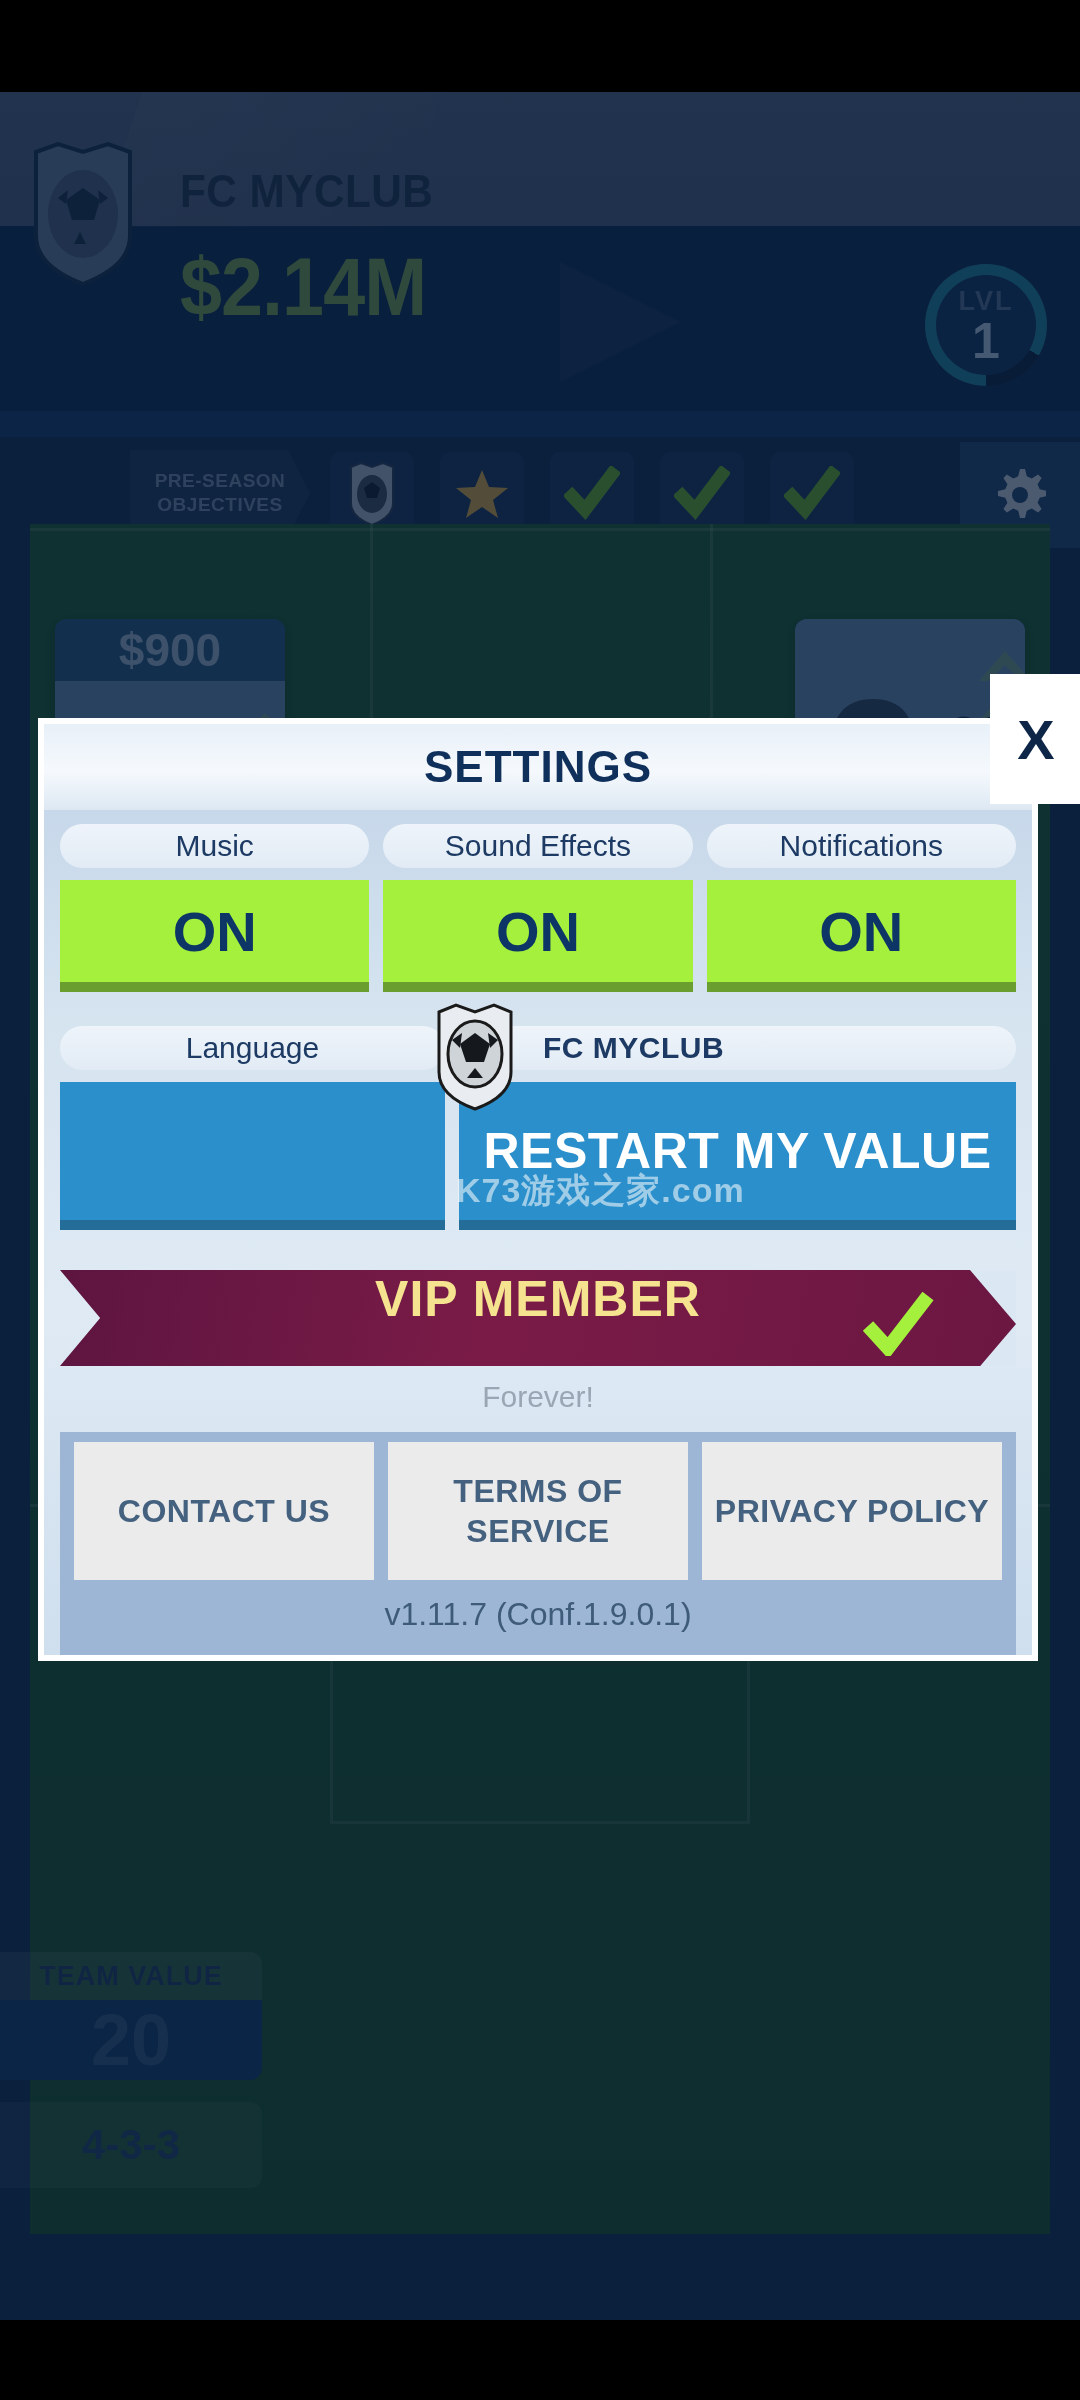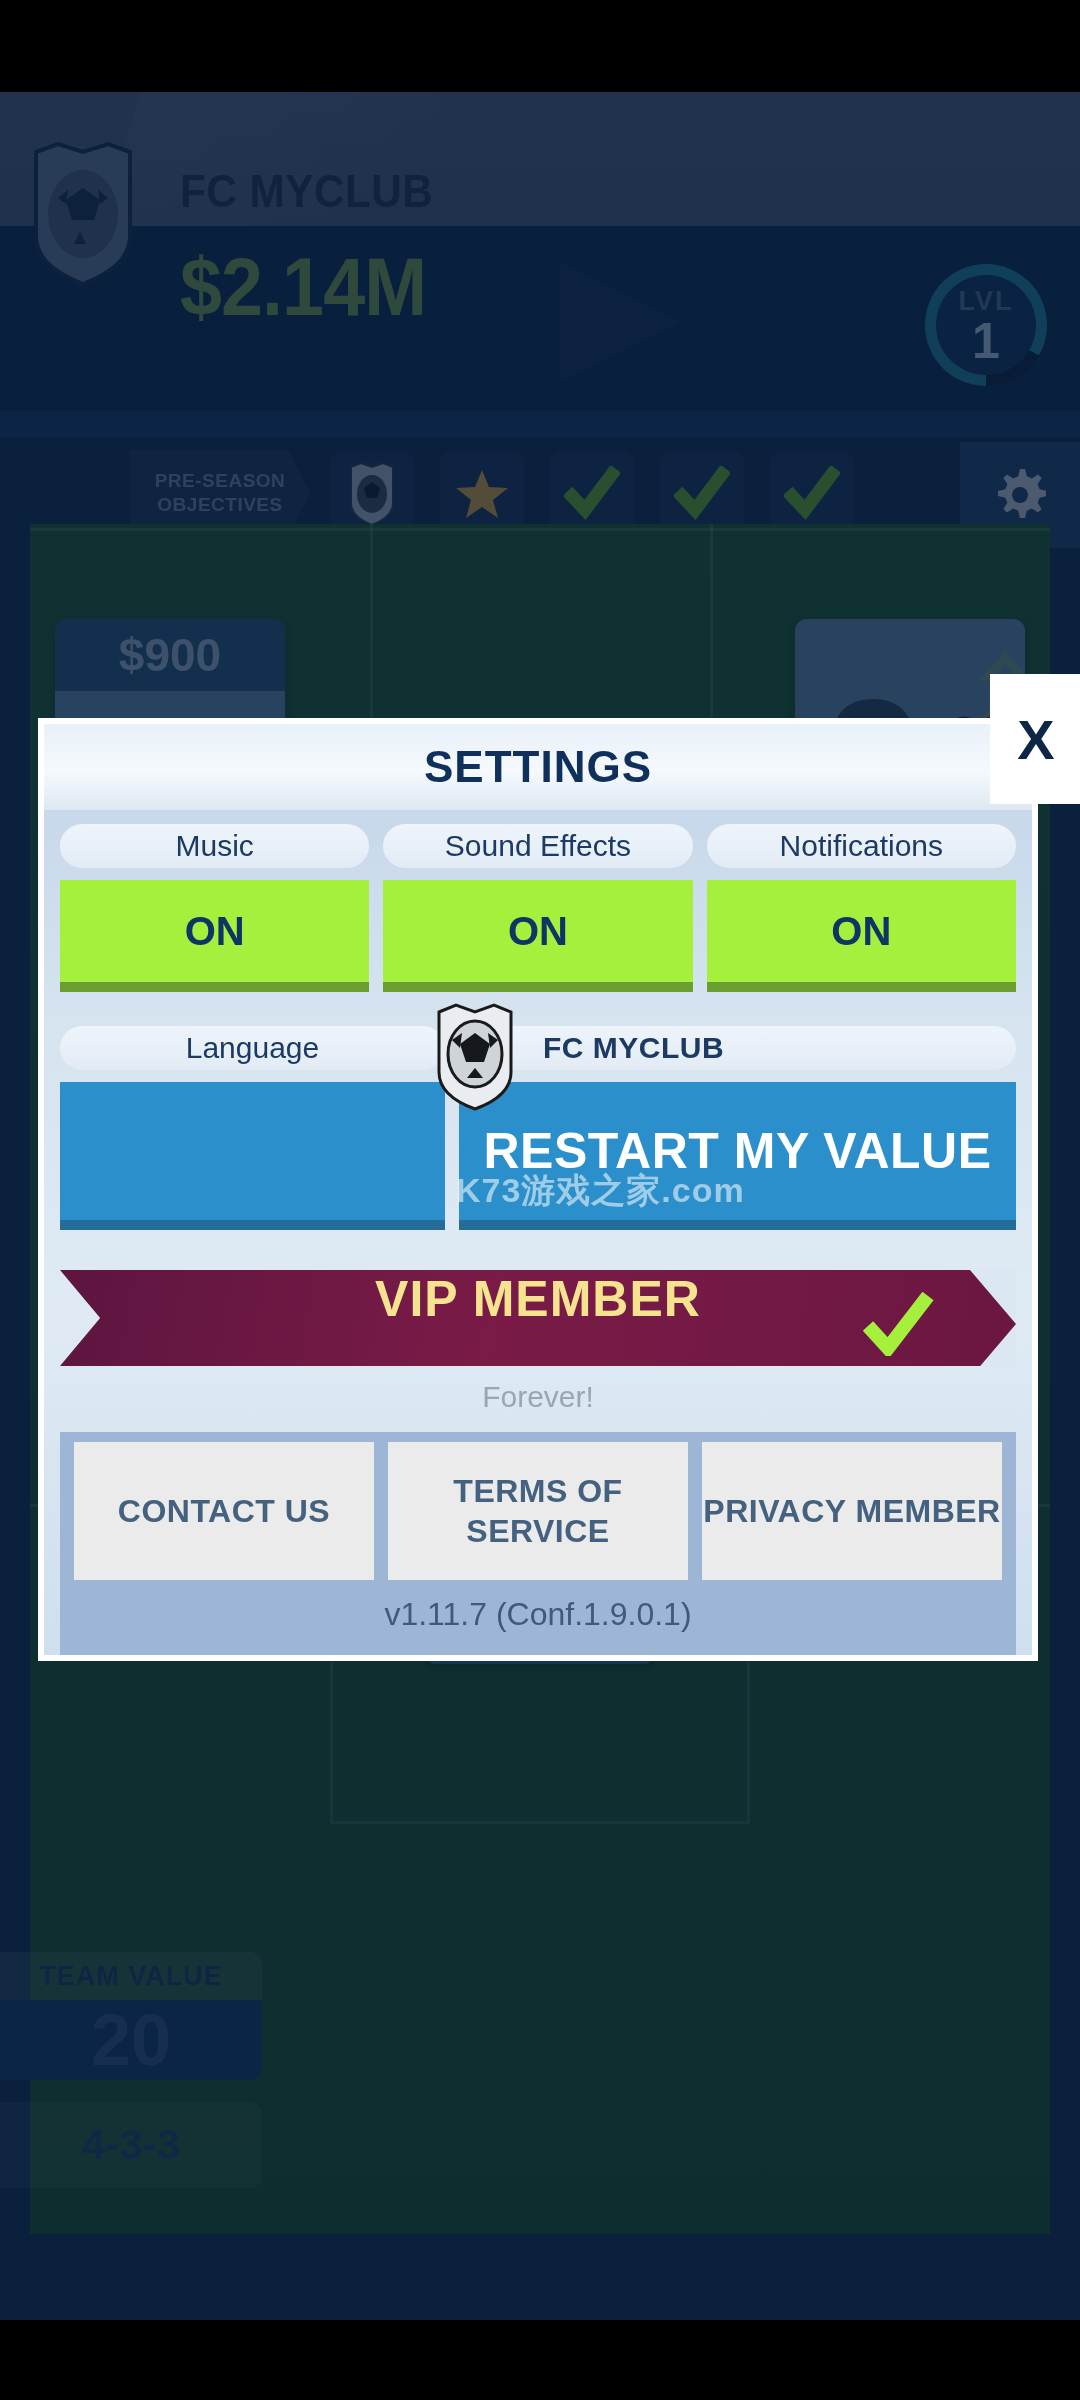--- a/index.html
+++ b/index.html
@@ -59,21 +59,21 @@
   .tick { width:56px; height:56px; }
   .gear-ic { width:52px; height:52px; }
 
   
   .pitch { position:absolute; left:30px; top:432px; width:1020px; height:1710px;
            background:linear-gradient(180deg,#1b5a33 0%,#1a5732 50%,#17502d 100%); }
   .pitch-line { position:absolute; background:rgba(255,255,255,.12); }
   .pitch-box { position:absolute; border:3px solid rgba(255,255,255,.12); }
   .pcard { position:absolute; width:230px; border-radius:12px; overflow:hidden;
            background:#2a5f91; box-shadow:0 4px 10px rgba(0,0,0,.25); }
-  .pcard .price { height:72px; background:#24567f; color:#93aec9; font-size:46px;
+  .pcard .price { height:62px; background:#24567f; color:#93aec9; font-size:46px;
                   font-weight:bold; display:flex; align-items:center; justify-content:center;
                   font-family:"Liberation Sans Narrow","Liberation Sans",sans-serif; }
   .pcard .body { height:230px; background:#5e87ad; position:relative; }
   .pcard .pname { height:48px; background:#2d6290; color:#16314f; font-size:30px;
                   font-weight:bold; display:flex; align-items:center; justify-content:center;
                   font-family:"Liberation Sans Narrow","Liberation Sans",sans-serif; }
   .face { position:absolute; left:18px; bottom:0; width:120px; height:170px; }
   .rating { position:absolute; right:18px; top:86px; color:#16314f; font-size:52px; font-weight:bold;
             font-family:"Liberation Sans Narrow","Liberation Sans",sans-serif; }
   .pos { position:absolute; right:24px; top:142px; color:#2a5077; font-size:26px; font-weight:bold; }
@@ -110,21 +110,21 @@
 
   .dlg-body { background:linear-gradient(180deg,#c7d8ea 0%,#d6e4f0 25%,#dfeaf4 60%,#cfdfee 100%); padding:14px 16px 0; }
 
   .row { display:flex; gap:14px; }
   .opt { flex:1; }
   .opt-label { height:44px; border-radius:22px; background:linear-gradient(180deg,#eef4fa,#e2ebf5);
                display:flex; align-items:center; justify-content:center;
                color:#1c3a63; font-size:30px; font-family:"Liberation Sans Narrow","Liberation Sans",sans-serif; }
   .opt-btn { margin-top:12px; height:112px; background:#a5f03c; border-bottom:10px solid #6a9e2e;
              display:flex; align-items:center; justify-content:center;
-             color:#0d3566; font-size:40px; font-weight:bold; cursor:pointer;
+             color:#0d3566; font-size:56px; font-weight:bold; cursor:pointer;
              font-family:"Liberation Sans Narrow","Liberation Sans",sans-serif; }
 
   .row2 { display:flex; gap:14px; margin-top:34px; }
   .lang { width:385px; }
   .club { flex:1; position:relative; }
   .blue-btn { margin-top:12px; height:148px; background:#2b8fcb; border-bottom:10px solid #256d99;
               display:flex; align-items:center; justify-content:center; cursor:pointer; }
   .blue-btn span { color:#fff; font-size:50px; font-weight:bold; letter-spacing:.5px;
                    font-family:"Liberation Sans Narrow","Liberation Sans",sans-serif; }
   .club-badge { position:absolute; left:-26px; top:-24px; width:84px; height:110px; z-index:5; }
@@ -365,21 +365,21 @@
             <svg class="vip-check" viewBox="0 0 72 64">
               <path d="M6 34 L26 56 L66 4" stroke="#a5f03c" stroke-width="14" fill="none" stroke-linecap="butt" stroke-linejoin="miter"></path>
             </svg>
           </div>
           <div class="forever">Forever!</div>
         </div>
 
         <div class="links">
           <div class="link-btn">CONTACT US</div>
           <div class="link-btn">TERMS OF SERVICE</div>
-          <div class="link-btn">PRIVACY MEMBER</div>
+          <div class="link-btn">PRIVACY POLICY</div>
         </div>
 
         <div class="version">v1.11.7 (Conf.1.9.0.1)</div>
       </div>
     </div>
   </div>
 
   <div class="watermark">K73游戏之家.com</div>
 
   <div class="statusbar-bottom"></div>

